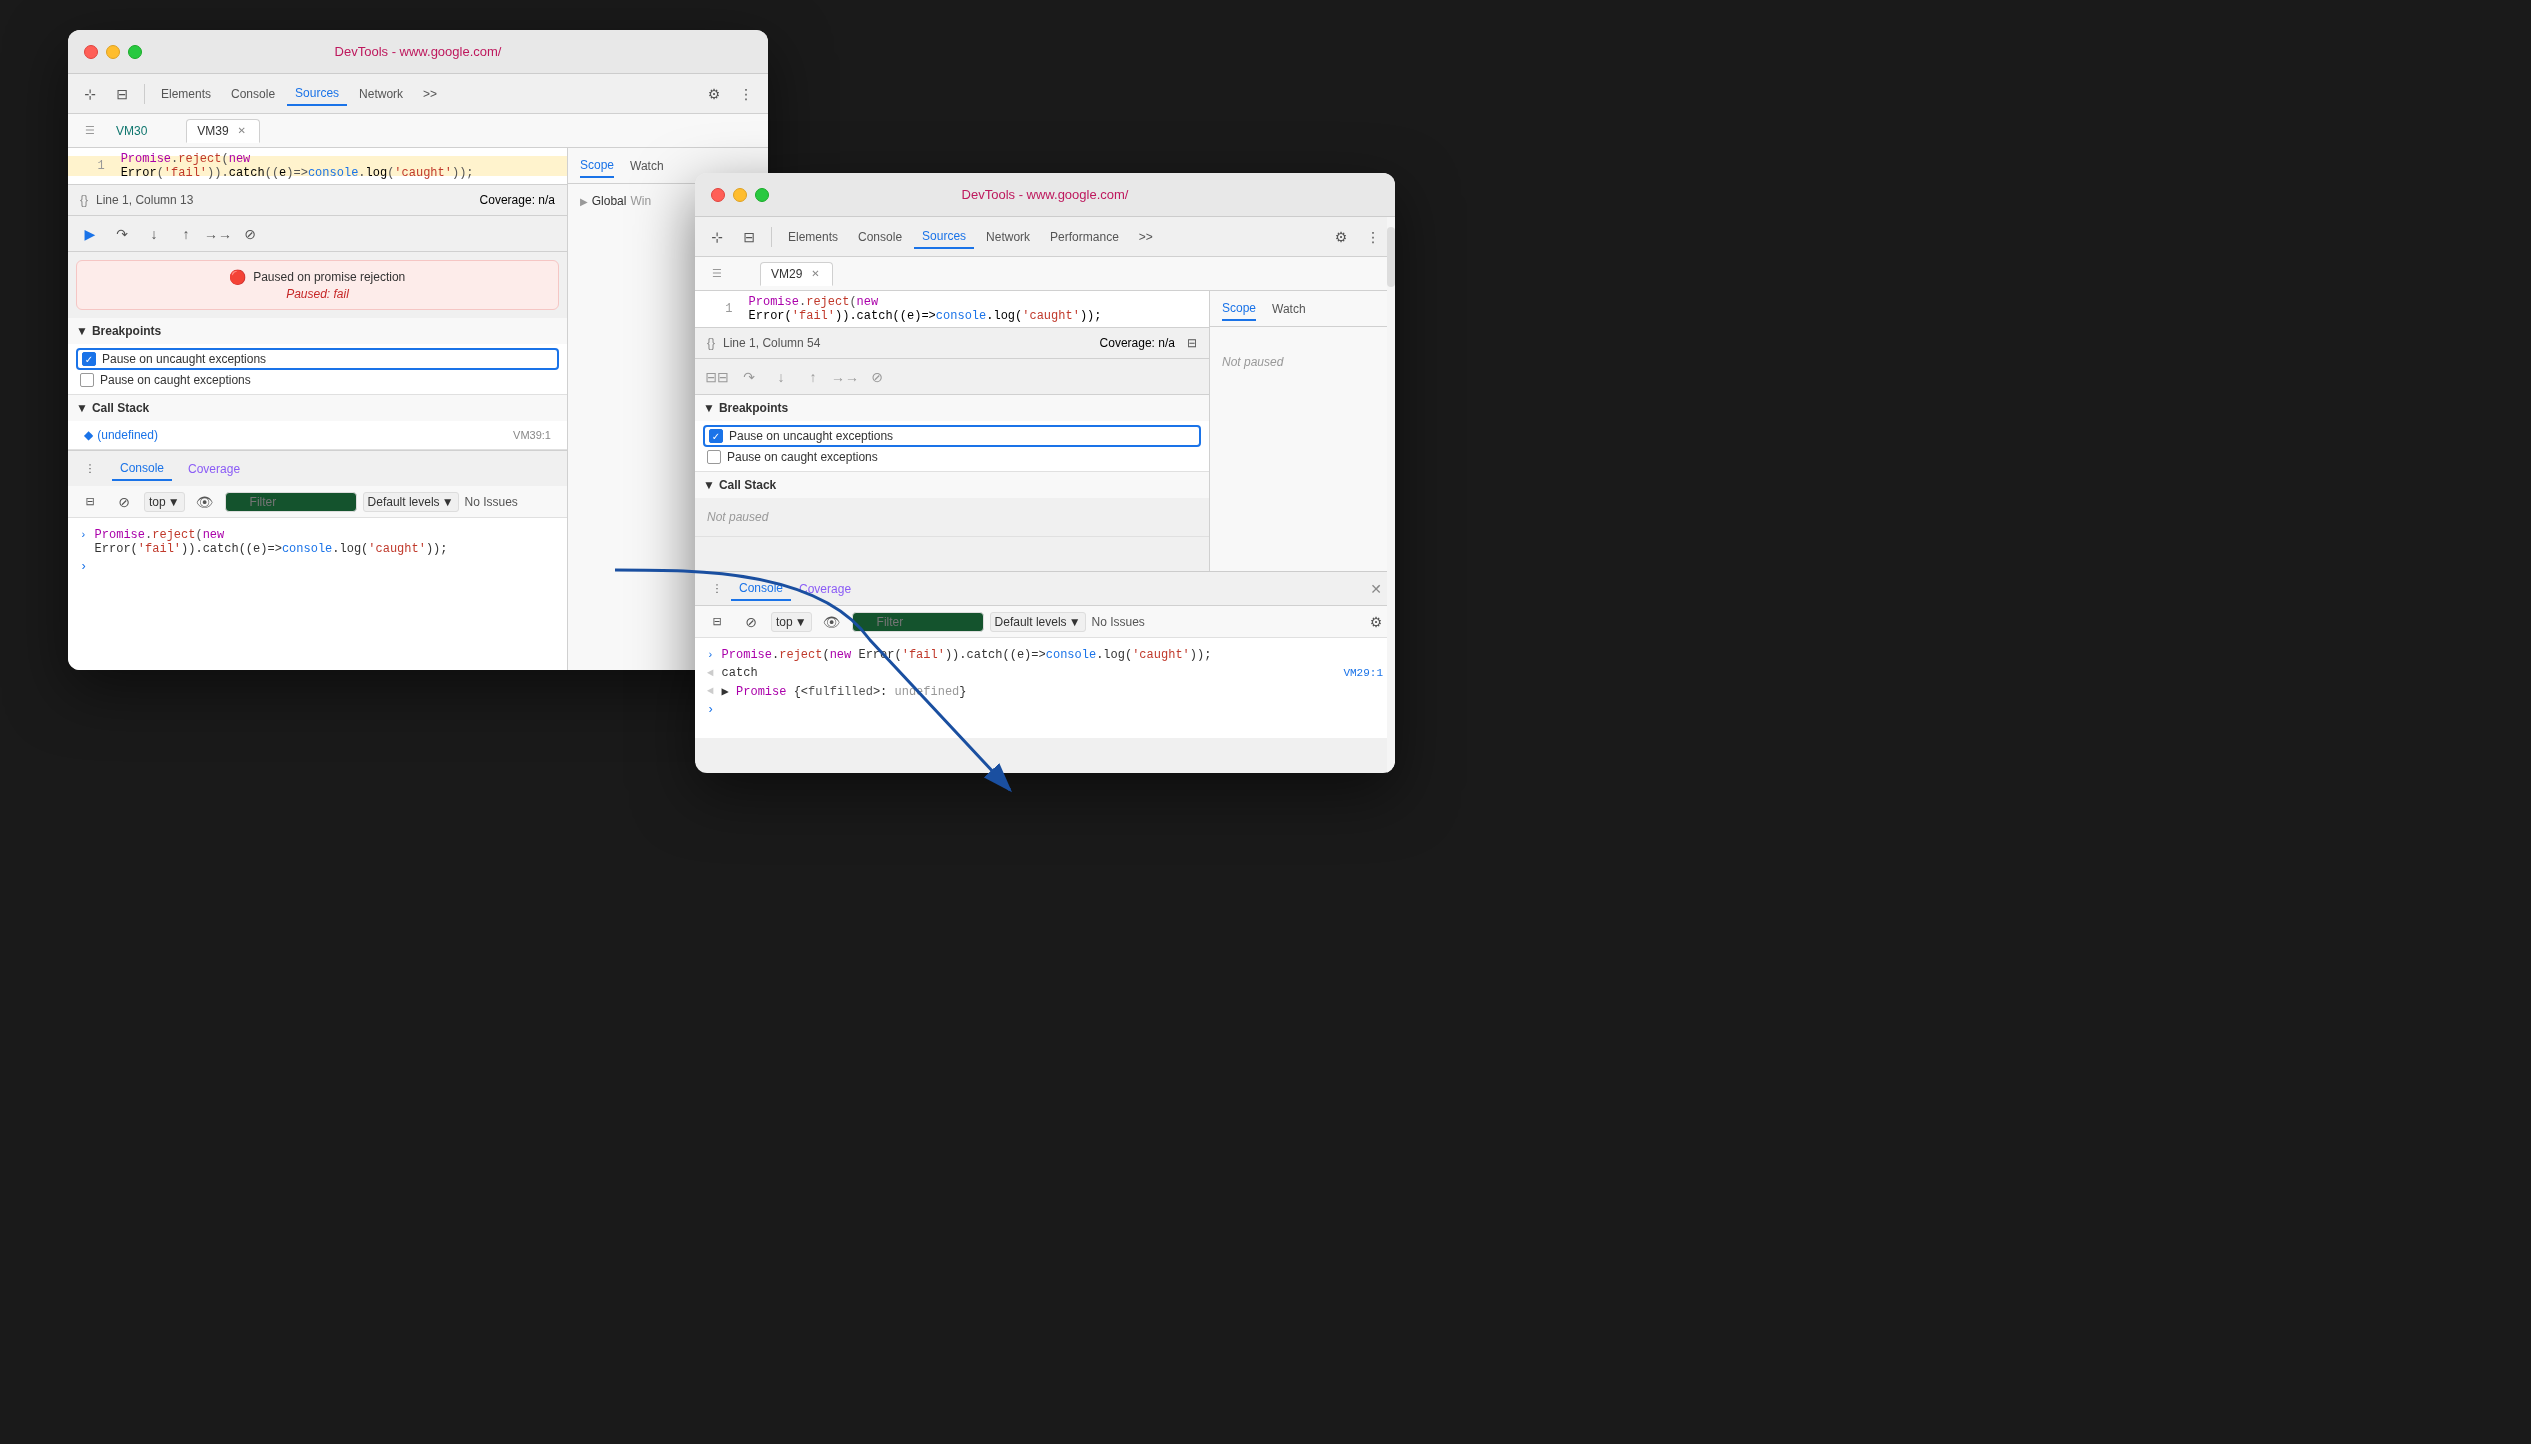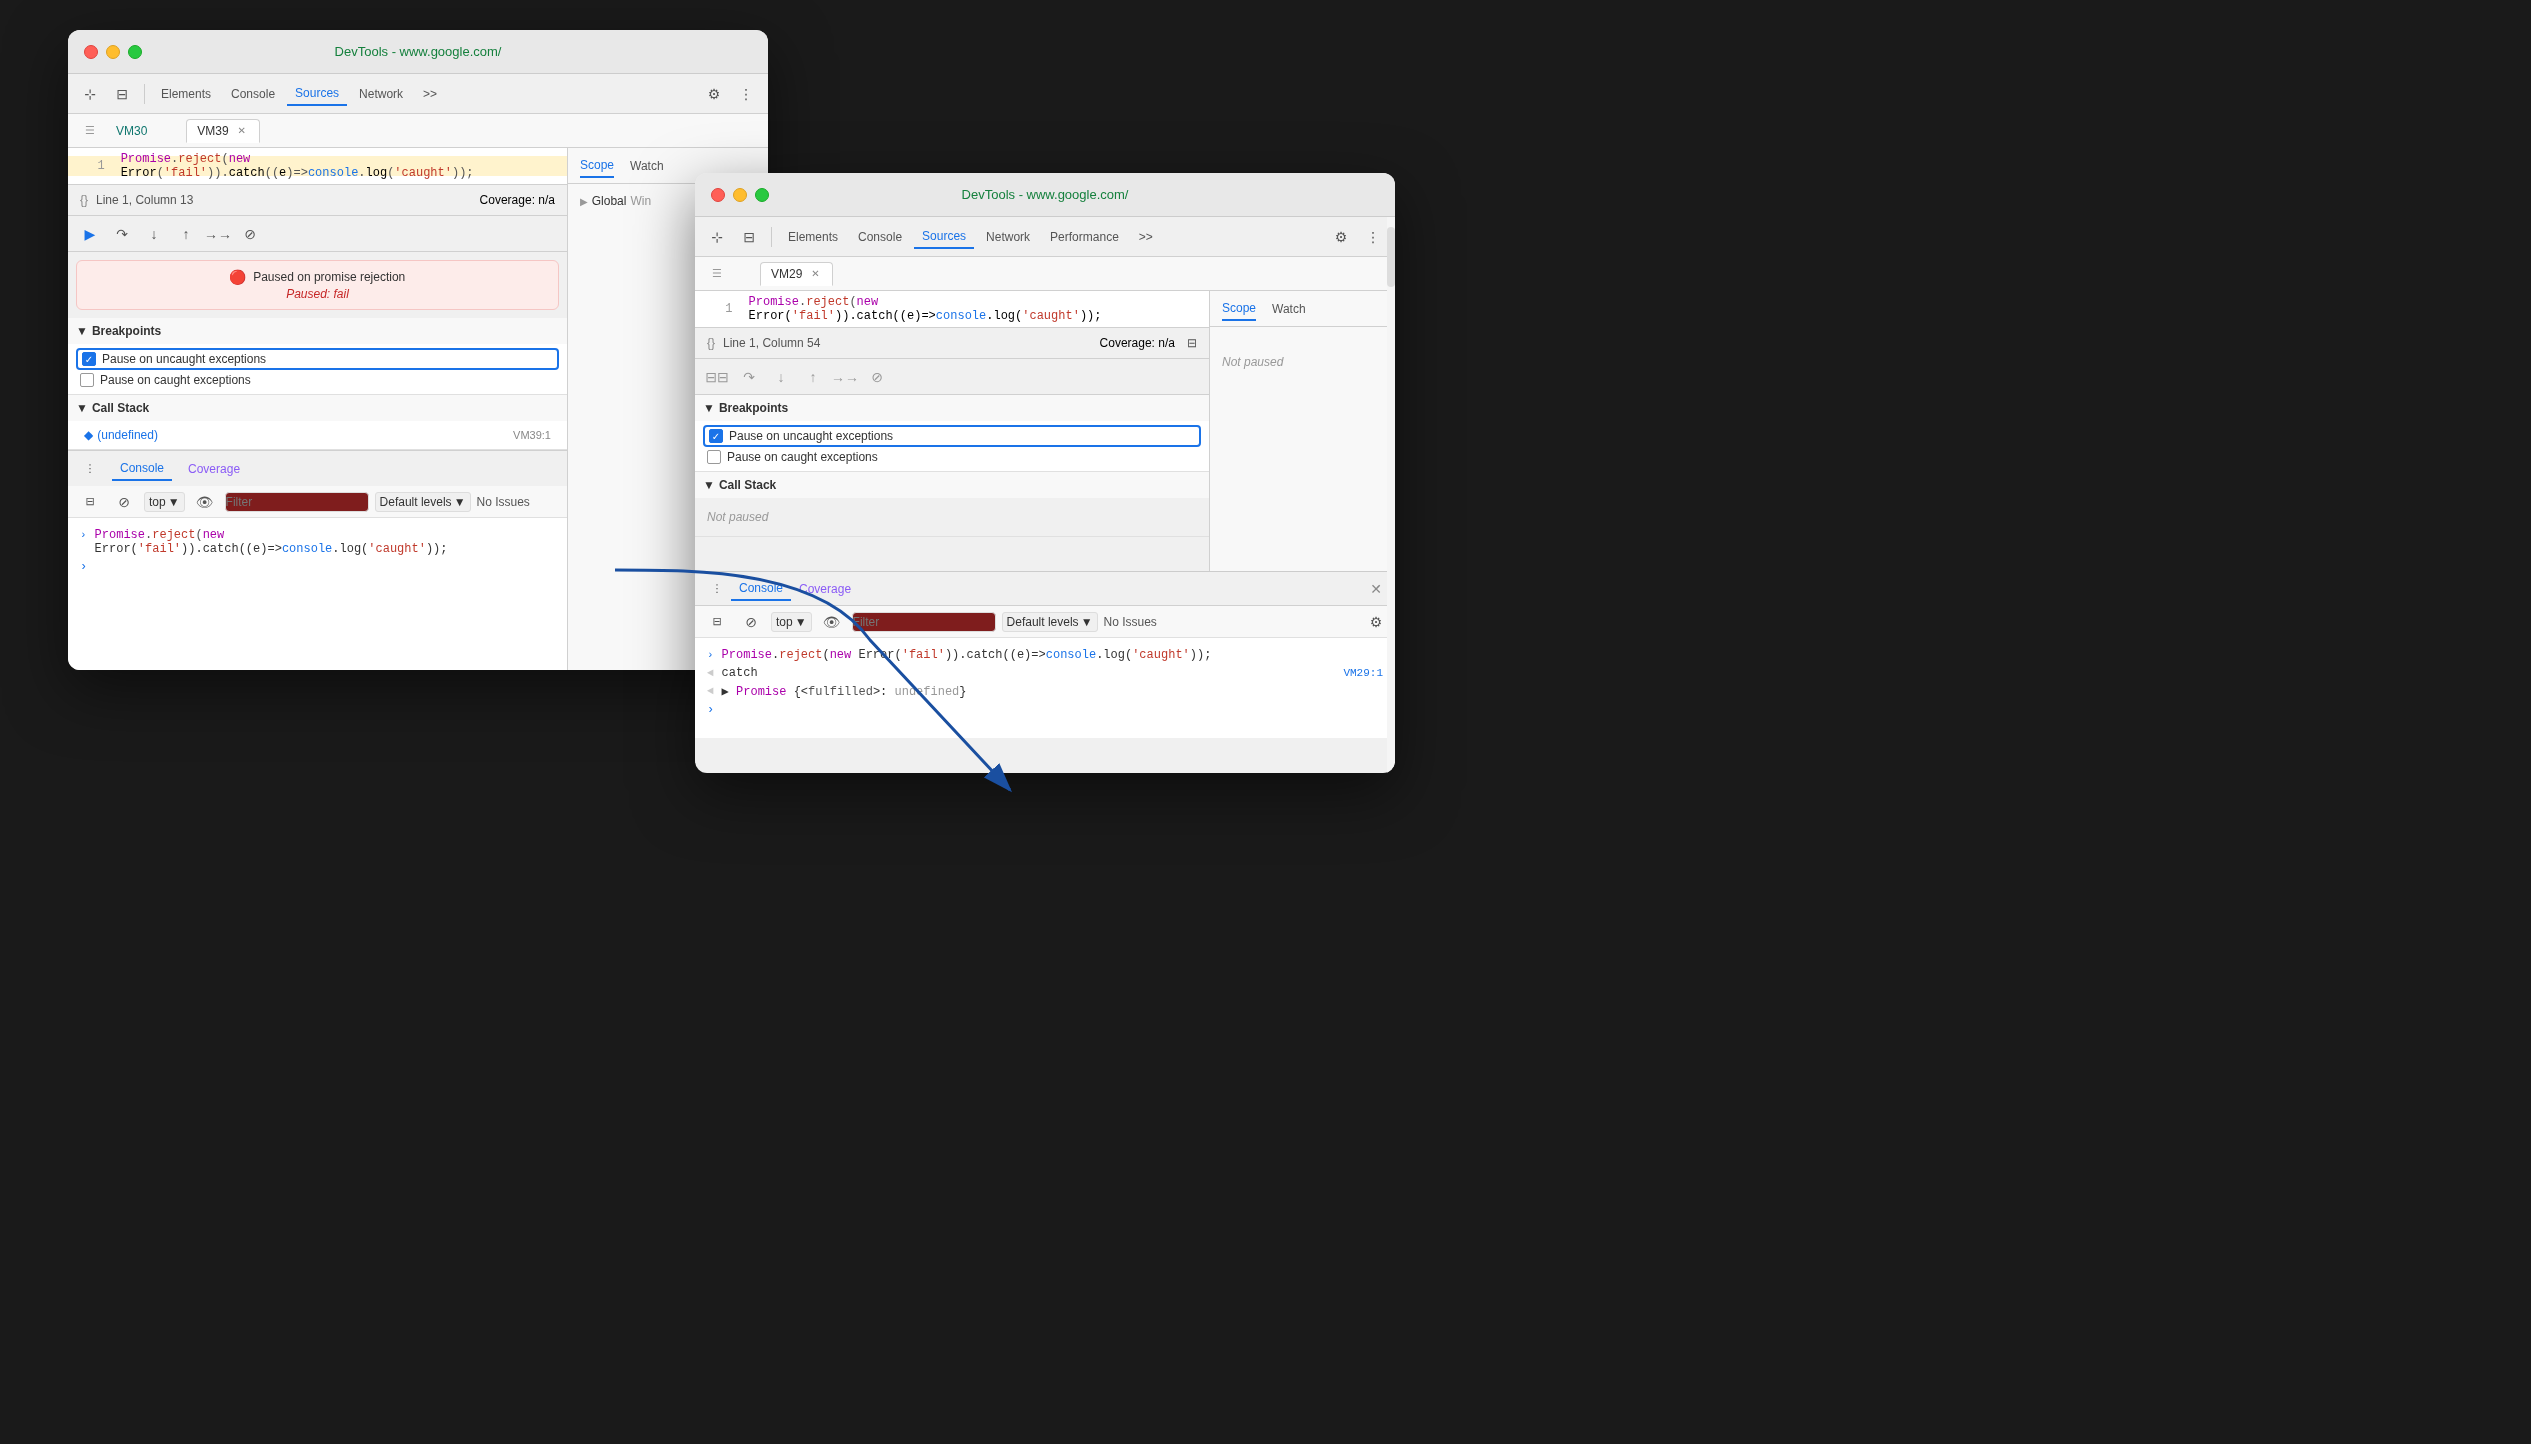--- a/index.html
+++ b/index.html
@@ -30,21 +30,21 @@
       border-bottom: 1px solid #ccc;
       position: relative;
     }
 
     .window-title {
       position: absolute;
       left: 50%;
       transform: translateX(-50%);
       font-size: 13px;
       font-weight: 500;
-      color: #15803d;
+      color: #be185d;
     }
 
     .traffic-lights {
       display: flex;
       gap: 8px;
       align-items: center;
     }
 
     .traffic-light {
       width: 14px;
@@ -344,25 +344,25 @@
       align-items: center;
       padding: 0 8px;
       border-bottom: 1px solid #e0e0e0;
       gap: 6px;
       font-size: 12px;
     }
 
     .console-filter {
       border: 1px solid #ddd;
       border-radius: 4px;
-      padding: 2px 0;
-      font-size: 12px;
-      background: #7f1d1d;
+      padding: 2px 24px;
+      font-size: 12px;
+      background: #14532d;
       color: #999;
-      width: 144px;
+      width: 132px;
     }
 
     
     .console-output {
       background: #fff;
       padding: 8px 12px;
       font-family: 'Consolas', 'Monaco', 'Courier New', monospace;
       font-size: 12px;
     }
 

